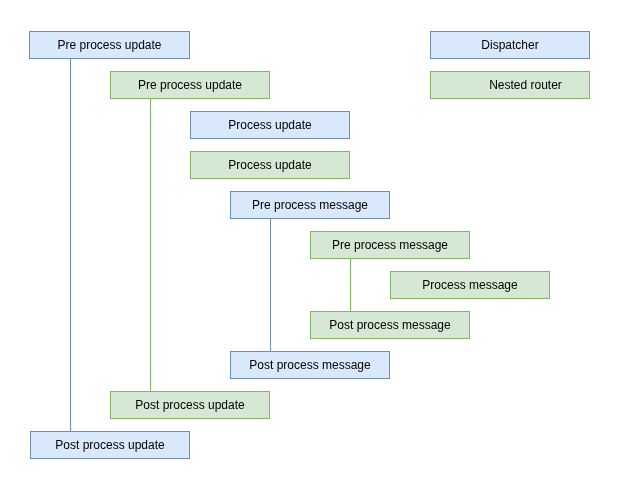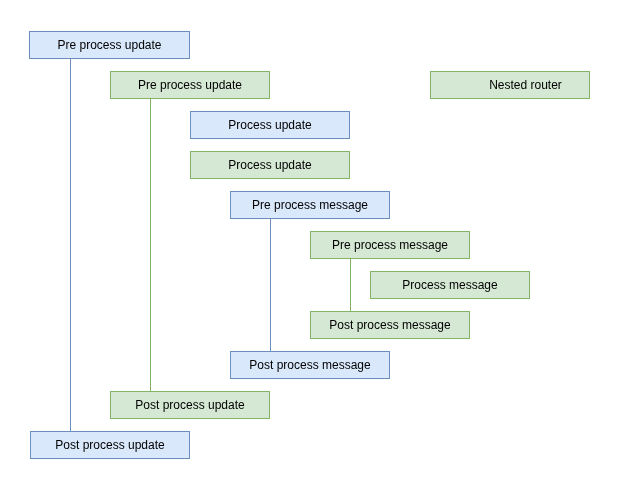--- a/index.html
+++ b/index.html
@@ -69,31 +69,34 @@
     </div>
     <div class="node green" style="left: 190px; top: 151px; width: 160px; height: 28px;">
       <span>Process update</span>
     </div>
     <div class="node blue" style="left: 230px; top: 191px; width: 160px; height: 28px;">
       <span>Pre process message</span>
     </div>
     <div class="node green" style="left: 310px; top: 231px; width: 160px; height: 28px;">
       <span>Pre process message</span>
     </div>
-    <div class="node green" style="left: 370px; top: 271px; width: 160px; height: 28px;">
+    <div class="node green" style="left: 390px; top: 271px; width: 160px; height: 28px;">
       <span>Process message</span>
     </div>
     <div class="node green" style="left: 310px; top: 311px; width: 160px; height: 28px;">
       <span>Post process message</span>
     </div>
     <div class="node blue" style="left: 230px; top: 351px; width: 160px; height: 28px;">
       <span>Post process message</span>
     </div>
     <div class="node green" style="left: 110px; top: 391px; width: 160px; height: 28px;">
       <span>Post process update</span>
     </div>
     <div class="node blue" style="left: 30px; top: 431px; width: 160px; height: 28px;">
       <span>Post process update</span>
     </div>
+    <div class="node blue" style="left: 430px; top: 31px; width: 160px; height: 28px;">
+      <span>Dispatcher</span>
+    </div>
     <div class="node green" style="left: 430px; top: 71px; width: 160px; height: 28px; padding-left: 31px;">
       <span>Nested router</span>
     </div>
   </div>
 
 </body></html>

